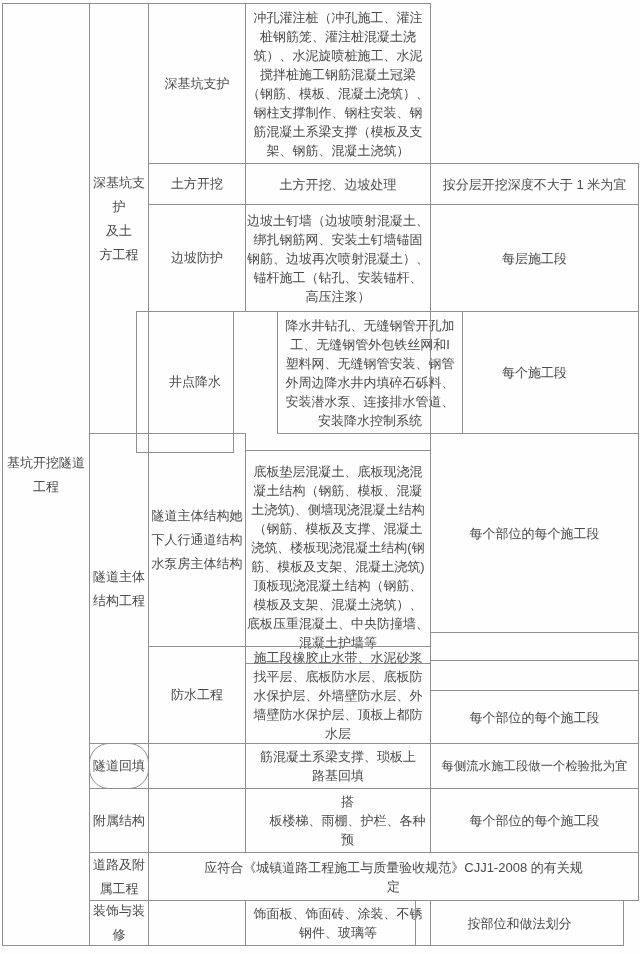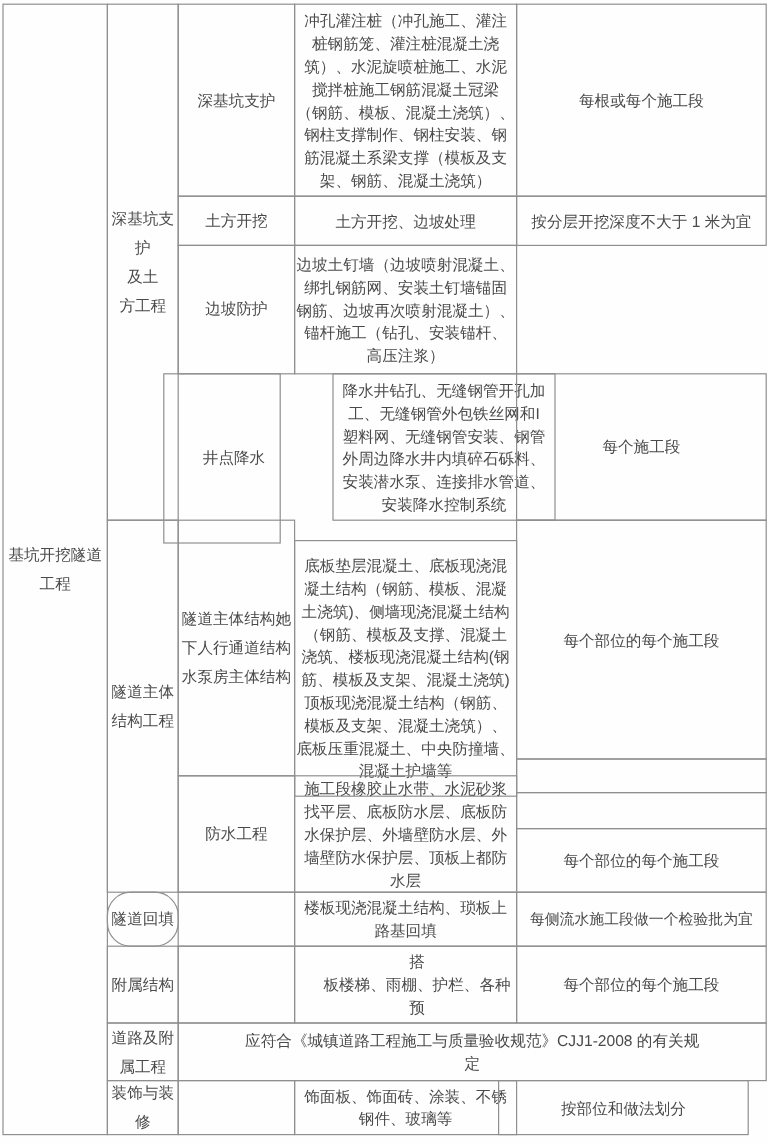--- a/index.html
+++ b/index.html
@@ -91,33 +91,33 @@
 筋、模板及支架、混凝土浇筑)
 顶板现浇混凝土结构（钢筋、
 模板及支架、混凝土浇筑）、
 底板压重混凝土、中央防撞墙、
 混凝土护墙等</div>
   <div class="cell c4" style="left:245px;top:646px;width:186px;height:98px;">施工段橡胶止水带、水泥砂浆
 找平层、底板防水层、底板防
 水保护层、外墙壁防水层、外
 墙壁防水保护层、顶板上都防
 水层</div>
-  <div class="cell c4" style="left:245px;top:743px;width:186px;height:46px;">楼板现浇混凝土结构、琐板上
+  <div class="cell c4" style="left:245px;top:743px;width:186px;height:46px;">筋混凝土系梁支撑、琐板上
 路基回填</div>
   <div class="cell c4" style="left:245px;top:788px;width:186px;height:65px;padding-left:20px;">检修道、排水沟、排水管、搭
 板楼梯、雨棚、护栏、各种预
 埋管件、通风设施等</div>
   <div class="cell c4" style="left:245px;top:900px;width:186px;height:46px;">饰面板、饰面砖、涂装、不锈
 钢件、玻璃等</div>
 
   <div class="cell c4" style="left:148px;top:852px;width:491px;height:49px;">应符合《城镇道路工程施工与质量验收规范》CJJ1-2008 的有关规
 定</div>
 
-  <div class="cell c5" style="left:430px;top:3px;width:209px;height:161px;">每根或每个施工段</div>
   <div class="cell c5" style="left:430px;top:163px;width:209px;height:42px;">按分层开挖深度不大于 1 米为宜</div>
+  <div class="cell c5" style="left:430px;top:204px;width:209px;height:108px;">每层施工段</div>
   <div class="cell c5" style="left:430px;top:311px;width:209px;height:123px;">每个施工段</div>
   <div class="cell c5" style="left:430px;top:433px;width:209px;height:200px;">每个部位的每个施工段</div>
   <div class="cell c5" style="left:430px;top:632px;width:209px;height:29px;"></div>
   <div class="cell c5" style="left:430px;top:660px;width:209px;height:31px;"></div>
   <div class="cell c5" style="left:430px;top:690px;width:209px;height:54px;">每个部位的每个施工段</div>
   <div class="cell c5 small" style="left:430px;top:743px;width:209px;height:46px;">每侧流水施工段做一个检验批为宜</div>
   <div class="cell c5" style="left:430px;top:788px;width:209px;height:65px;">每个部位的每个施工段</div>
   <div class="cell c5" style="left:415px;top:900px;width:209px;height:46px;">按部位和做法划分</div>
 
 </div>

